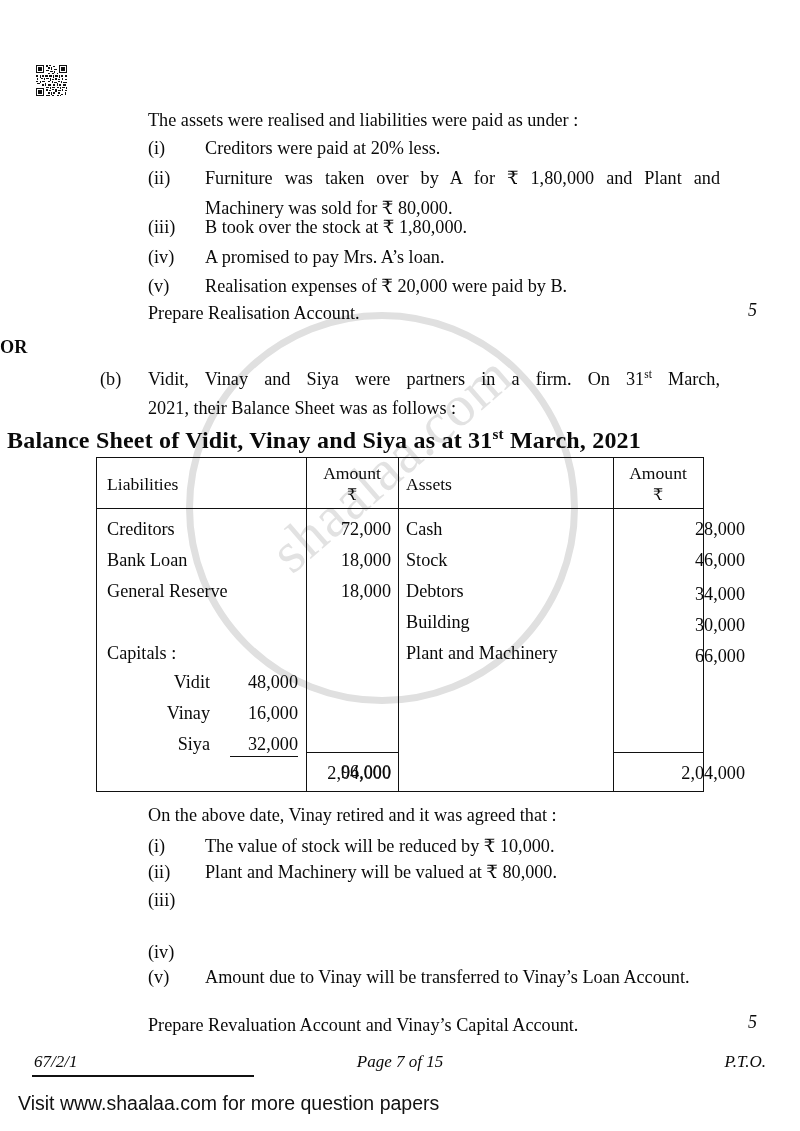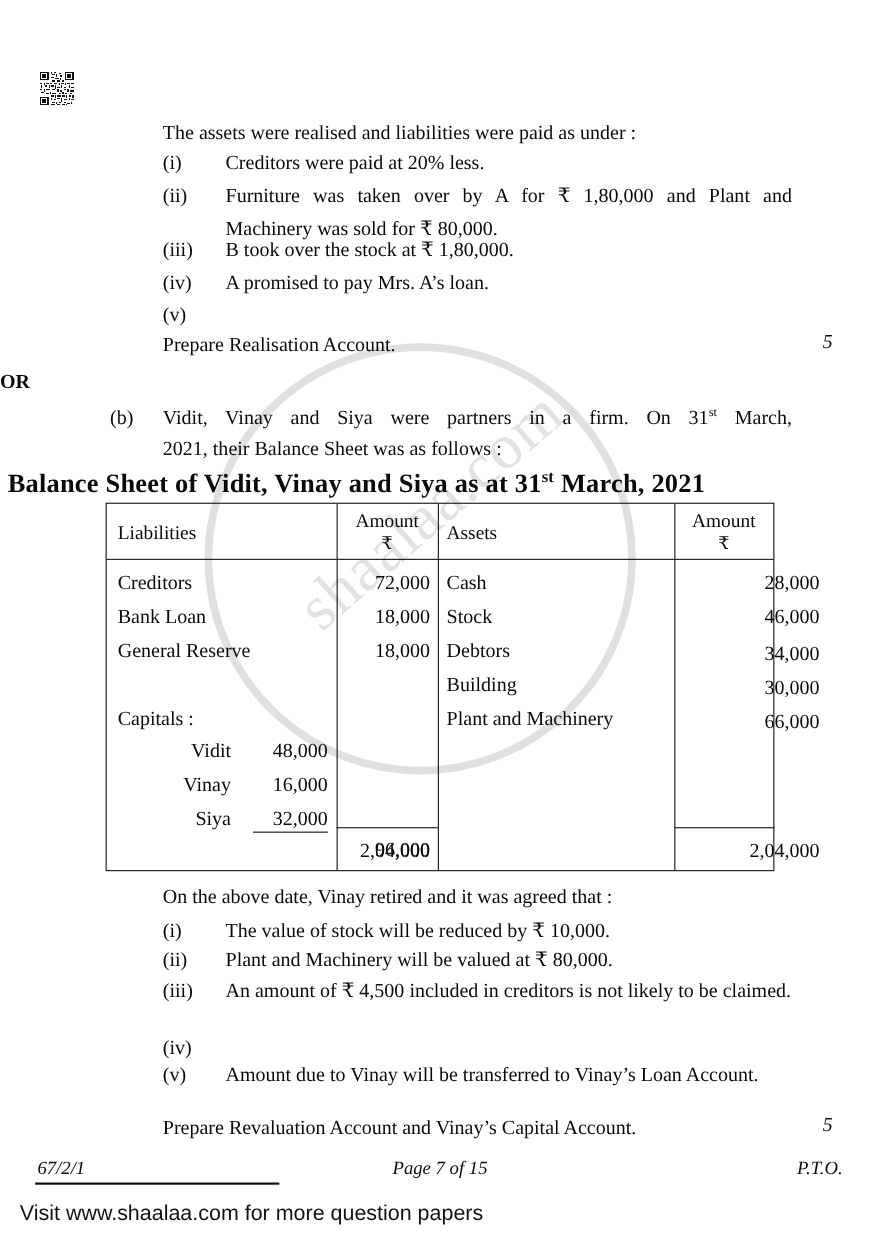--- a/index.html
+++ b/index.html
@@ -360,20 +360,21 @@
     <div class="roman" style="left:148px; top:164px;">(ii)</div>
     <div class="para justify-norm" style="left:205px; top:164px; width:515px;">Furniture was taken over by A for ₹ 1,80,000 and Plant and Machinery was sold for ₹ 80,000.</div>
 
     <div class="roman" style="left:148px; top:213px;">(iii)</div>
     <div class="para" style="left:205px; top:213px; width:530px;">B took over the stock at ₹ 1,80,000.</div>
 
     <div class="roman" style="left:148px; top:243px;">(iv)</div>
     <div class="para" style="left:205px; top:243px; width:530px;">A promised to pay Mrs. A’s loan.</div>
 
     <div class="roman" style="left:148px; top:272px;">(v)</div>
+    <div class="para" style="left:205px; top:272px; width:530px;">Realisation expenses of ₹ 20,000 were paid by B.</div>
 
     <div class="line" style="left:148px; top:301px;">Prepare Realisation Account.</div>
     <div class="mark" style="top:300px;">5</div>
 
     <div class="or-label" style="top:337px;">OR</div>
 
     <div class="para" style="left:100px; top:365px; width:56px;">(b)</div>
     <div class="para justified" style="left:148px; top:365px; width:572px;">
       <span>Vidit, Vinay and Siya were partners in a firm. On 31</span><sup>st</sup><span> March,</span>
     </div>
@@ -447,21 +448,20 @@
 
     <div class="line" style="left:148px; top:803px;">On the above date, Vinay retired and it was agreed that :</div>
 
     <div class="roman" style="left:148px; top:832px;">(i)</div>
     <div class="para" style="left:205px; top:832px; width:530px;">The value of stock will be reduced by ₹ 10,000.</div>
 
     <div class="roman" style="left:148px; top:858px;">(ii)</div>
     <div class="para" style="left:205px; top:858px; width:530px;">Plant and Machinery will be valued at ₹ 80,000.</div>
 
     <div class="roman" style="left:148px; top:886px;">(iii)</div>
-    <div class="para justify-norm" style="left:205px; top:886px; width:528px;">An amount of ₹ 4,500 included in creditors is not likely to be claimed.</div>
 
     <div class="roman" style="left:148px; top:938px;">(iv)</div>
 
     <div class="roman" style="left:148px; top:963px;">(v)</div>
     <div class="para justify-norm" style="left:205px; top:963px; width:515px;">Amount due to Vinay will be transferred to Vinay’s Loan Account.</div>
 
     <div class="line" style="left:148px; top:1013px;">Prepare Revaluation Account and Vinay’s Capital Account.</div>
     <div class="mark" style="top:1012px;">5</div>
 
     <div class="footer-code">67/2/1</div>

